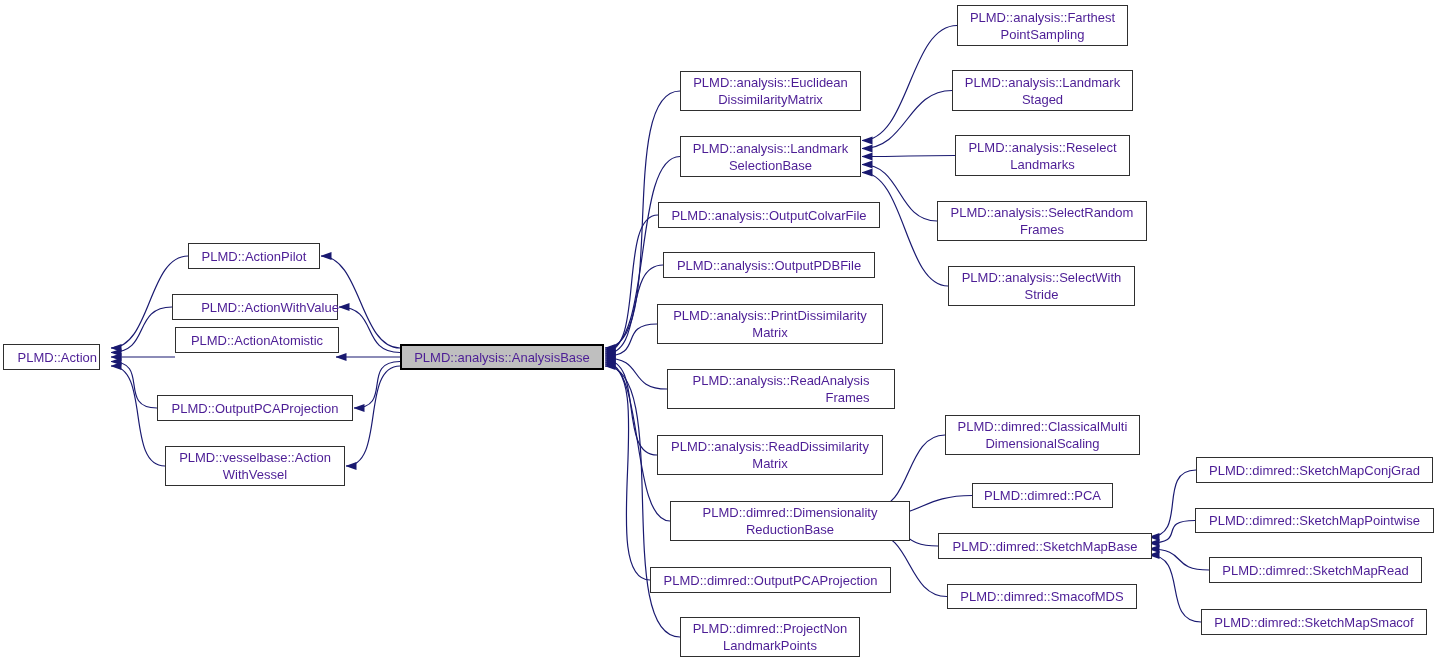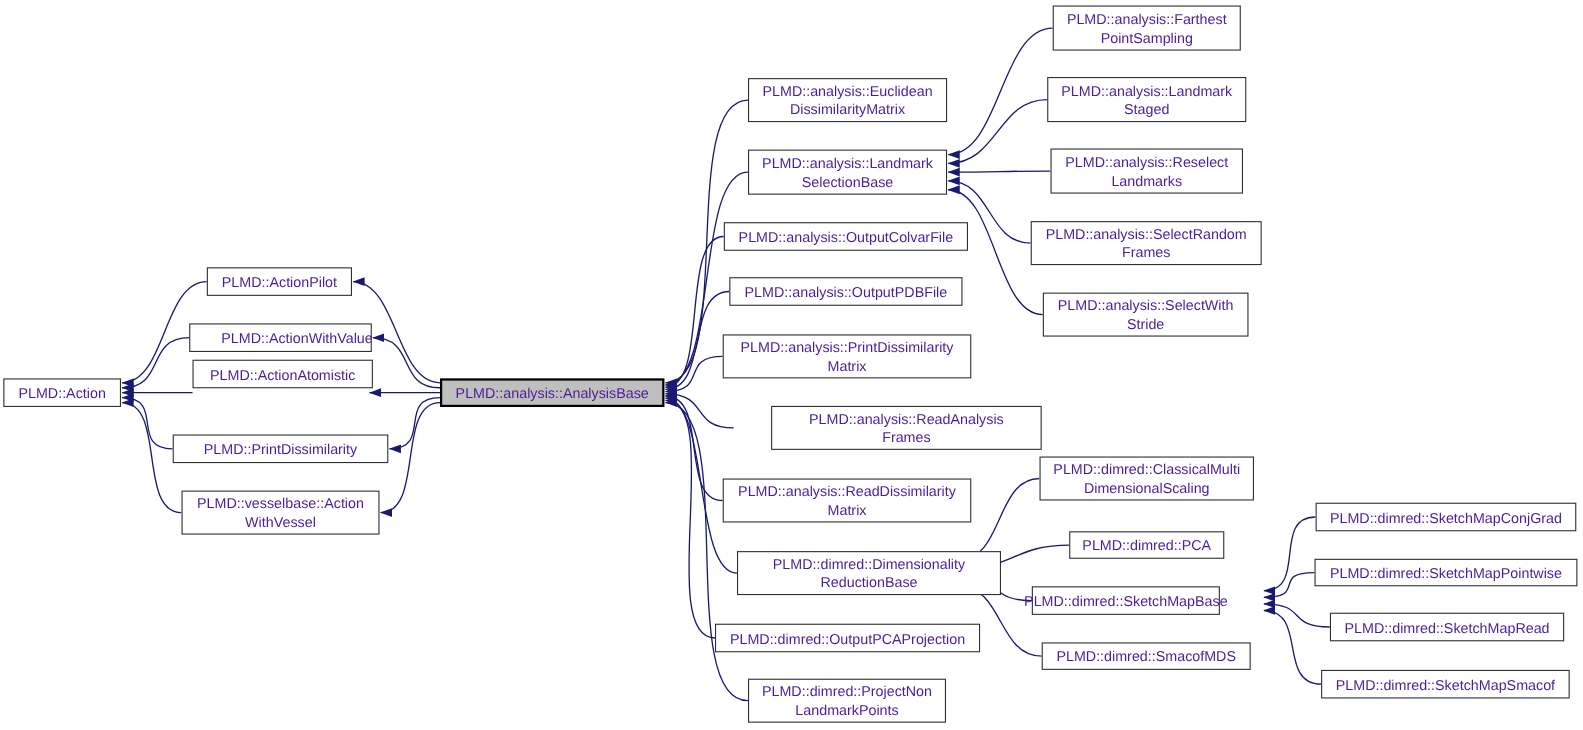--- a/index.html
+++ b/index.html
@@ -48,37 +48,37 @@
       <path d="M948,286 C905,286 905,172.5 862,172.5" fill="none" stroke="#191970" stroke-width="1.2" marker-end="url(#arrowhead)"></path>
       <path d="M945,435 C905,435 912,509 872,509" fill="none" stroke="#191970" stroke-width="1.2" marker-end="url(#arrowhead)"></path>
       <path d="M972,495.5 C922,495.5 922,517 872,517" fill="none" stroke="#191970" stroke-width="1.2" marker-end="url(#arrowhead)"></path>
       <path d="M938,546 C898,546 912,525 872,525" fill="none" stroke="#191970" stroke-width="1.2" marker-end="url(#arrowhead)"></path>
       <path d="M947,596.5 C907,596.5 912,533 872,533" fill="none" stroke="#191970" stroke-width="1.2" marker-end="url(#arrowhead)"></path>
       <path d="M1196,470 C1156,470 1189,537 1149,537" fill="none" stroke="#191970" stroke-width="1.2" marker-end="url(#arrowhead)"></path>
       <path d="M1195,520.5 C1155,520.5 1189,543 1149,543" fill="none" stroke="#191970" stroke-width="1.2" marker-end="url(#arrowhead)"></path>
       <path d="M1209,570 C1169,570 1189,549 1149,549" fill="none" stroke="#191970" stroke-width="1.2" marker-end="url(#arrowhead)"></path>
       <path d="M1201,622 C1161,622 1189,555 1149,555" fill="none" stroke="#191970" stroke-width="1.2" marker-end="url(#arrowhead)"></path>
     </svg>
-    <div class="node" style="left: 3px; top: 344px; width: 107px; height: 26px;"><span>PLMD::Action</span></div>
+    <div class="node" style="left: 3px; top: 344px; width: 97px; height: 26px; justify-content: flex-end;"><span>PLMD::Action</span></div>
     <div class="node" style="left: 188px; top: 243px; width: 132px; height: 26px;"><span>PLMD::ActionPilot</span></div>
     <div class="node" style="left: 172px; top: 294px; width: 166px; height: 26px; padding-left: 32px;"><span>PLMD::ActionWithValue</span></div>
     <div class="node" style="left: 175px; top: 327px; width: 164px; height: 26px;"><span>PLMD::ActionAtomistic</span></div>
-    <div class="node" style="left: 157px; top: 395px; width: 196px; height: 26px;"><span>PLMD::PrintDissimilarity</span></div>
+    <div class="node" style="left: 157px; top: 395px; width: 196px; height: 26px;"><span>PLMD::OutputPCAProjection</span></div>
     <div class="node" style="left: 165px; top: 446px; width: 180px; height: 40px;"><span>PLMD::vesselbase::Action
 WithVessel</span></div>
     <div class="node hl" style="left: 400px; top: 344px; width: 204px; height: 26px;"><span>PLMD::analysis::AnalysisBase</span></div>
     <div class="node" style="left: 680px; top: 71px; width: 181px; height: 40px;"><span>PLMD::analysis::Euclidean
 DissimilarityMatrix</span></div>
     <div class="node" style="left: 680px; top: 136px; width: 181px; height: 41px;"><span>PLMD::analysis::Landmark
 SelectionBase</span></div>
     <div class="node" style="left: 658px; top: 202px; width: 222px; height: 26px;"><span>PLMD::analysis::OutputColvarFile</span></div>
     <div class="node" style="left: 663px; top: 252px; width: 212px; height: 26px;"><span>PLMD::analysis::OutputPDBFile</span></div>
     <div class="node" style="left: 657px; top: 304px; width: 226px; height: 40px;"><span>PLMD::analysis::PrintDissimilarity
 Matrix</span></div>
-    <div class="node" style="left: 701px; top: 369px; width: 246px; height: 40px;"><span>PLMD::analysis::ReadAnalysis
+    <div class="node" style="left: 667px; top: 369px; width: 228px; height: 40px; text-align: right;"><span>PLMD::analysis::ReadAnalysis
 Frames</span></div>
     <div class="node" style="left: 657px; top: 435px; width: 226px; height: 40px;"><span>PLMD::analysis::ReadDissimilarity
 Matrix</span></div>
     <div class="node" style="left: 670px; top: 501px; width: 240px; height: 40px;"><span>PLMD::dimred::Dimensionality
 ReductionBase</span></div>
     <div class="node" style="left: 650px; top: 567px; width: 241px; height: 26px;"><span>PLMD::dimred::OutputPCAProjection</span></div>
     <div class="node" style="left: 680px; top: 617px; width: 180px; height: 40px;"><span>PLMD::dimred::ProjectNon
 LandmarkPoints</span></div>
     <div class="node" style="left: 957px; top: 5px; width: 171px; height: 41px;"><span>PLMD::analysis::Farthest
 PointSampling</span></div>
@@ -86,19 +86,19 @@
 Staged</span></div>
     <div class="node" style="left: 955px; top: 135px; width: 175px; height: 41px;"><span>PLMD::analysis::Reselect
 Landmarks</span></div>
     <div class="node" style="left: 937px; top: 201px; width: 210px; height: 40px;"><span>PLMD::analysis::SelectRandom
 Frames</span></div>
     <div class="node" style="left: 948px; top: 266px; width: 187px; height: 40px;"><span>PLMD::analysis::SelectWith
 Stride</span></div>
     <div class="node" style="left: 945px; top: 415px; width: 195px; height: 40px;"><span>PLMD::dimred::ClassicalMulti
 DimensionalScaling</span></div>
     <div class="node" style="left: 972px; top: 483px; width: 141px; height: 25px;"><span>PLMD::dimred::PCA</span></div>
-    <div class="node" style="left: 938px; top: 533px; width: 171px; height: 26px;"><span>PLMD::dimred::SketchMapBase</span></div>
+    <div class="node" style="left: 938px; top: 533px; width: 214px; height: 26px;"><span>PLMD::dimred::SketchMapBase</span></div>
     <div class="node" style="left: 947px; top: 584px; width: 190px; height: 25px;"><span>PLMD::dimred::SmacofMDS</span></div>
     <div class="node" style="left: 1196px; top: 457px; width: 237px; height: 26px;"><span>PLMD::dimred::SketchMapConjGrad</span></div>
     <div class="node" style="left: 1195px; top: 508px; width: 239px; height: 25px;"><span>PLMD::dimred::SketchMapPointwise</span></div>
     <div class="node" style="left: 1209px; top: 557px; width: 213px; height: 26px;"><span>PLMD::dimred::SketchMapRead</span></div>
     <div class="node" style="left: 1201px; top: 609px; width: 226px; height: 26px;"><span>PLMD::dimred::SketchMapSmacof</span></div>
   </div>
 
 </body></html>

